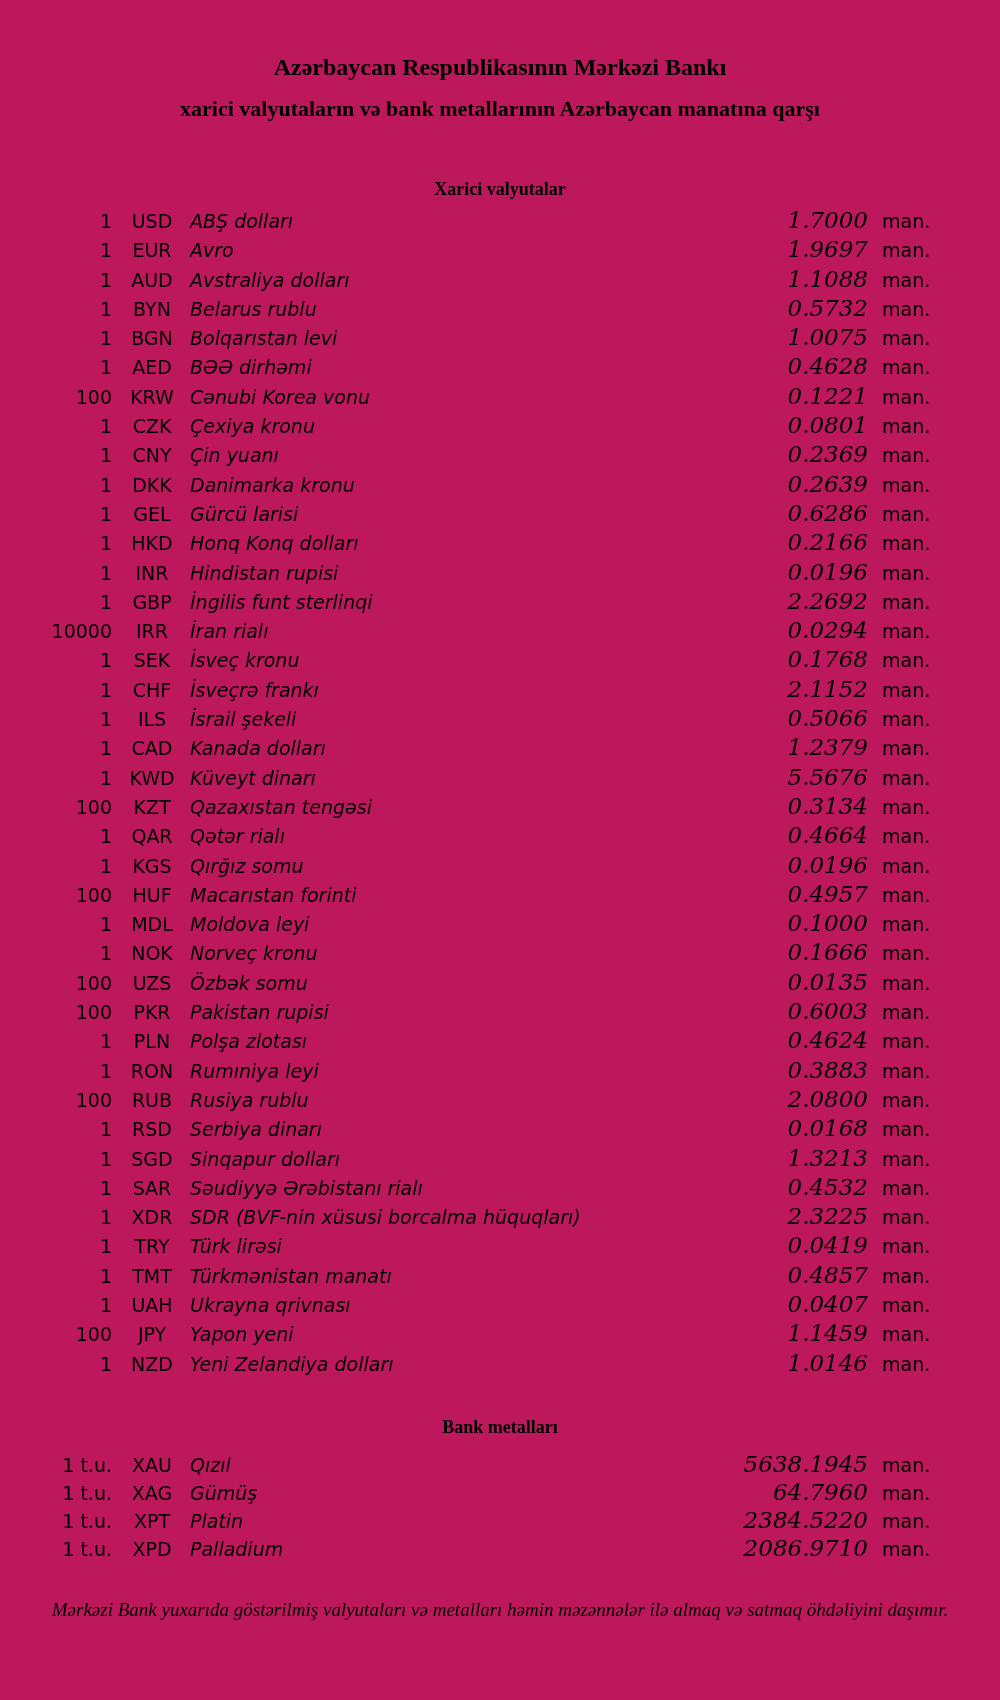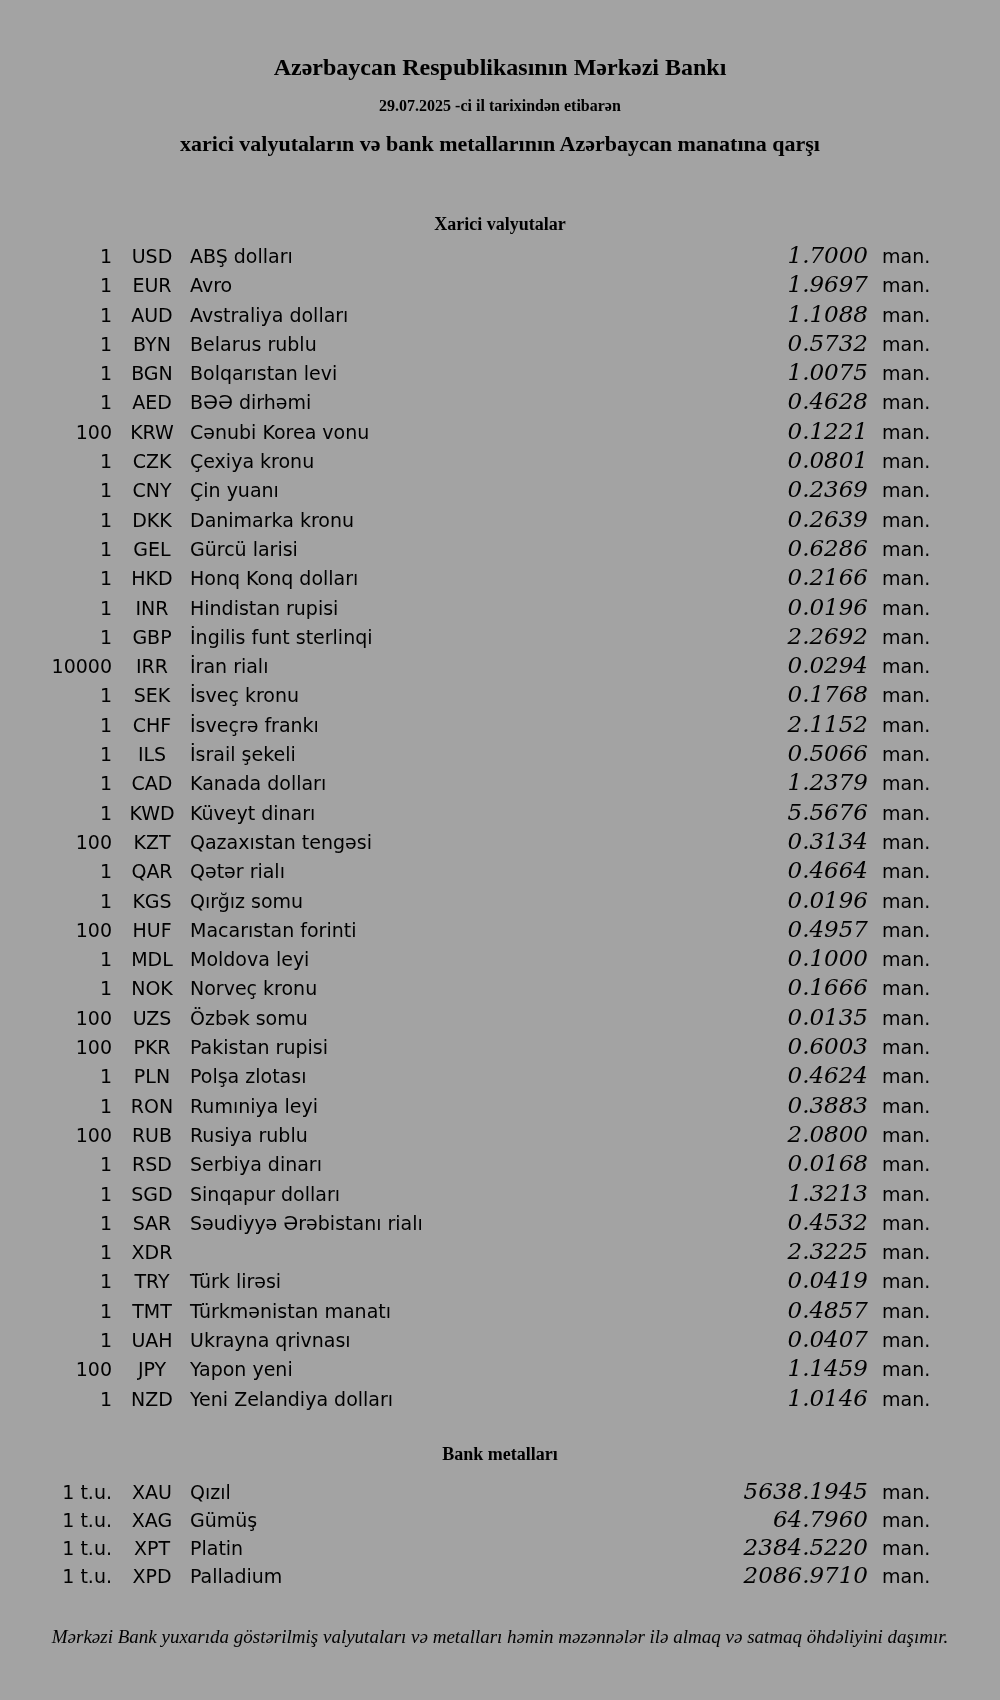--- a/index.html
+++ b/index.html
@@ -1,21 +1,21 @@
 <!DOCTYPE html>
 <html><head>
 <meta charset="utf-8">
 <style>
   html, body { margin: 0; padding: 0; background: #ffffff; }
   .page {
     position: relative;
     width: 1000px;
     height: 1700px;
     margin: 0 auto;
-    background: #a3a3a3;
+    background: #be185d;
     color: #000000;
     font-family: "DejaVu Sans", sans-serif;
     box-sizing: border-box;
     overflow: hidden;
   }
   .doc-header {
     text-align: center;
     padding-top: 54px;
     font-family: "Liberation Serif", serif;
     font-weight: bold;
@@ -25,35 +25,35 @@
   .doc-subtitle{ font-size: 22px; line-height: 21px; margin-top: 18px; }
 
   .section-title {
     text-align: center;
     font-family: "Liberation Serif", serif;
     font-weight: bold;
     font-size: 18px;
     line-height: 20px;
   }
   .section-title.first { margin-top: 60px; margin-bottom: 8px; }
-  .section-title.second { margin-top: 30px; margin-bottom: 14px; }
+  .section-title.second { margin-top: 38px; margin-bottom: 14px; }
 
   .rates-table { width: 100%; }
   .rate-row {
     display: flex;
     align-items: baseline;
     height: 29.3px;
     padding-right: 67px;
     font-size: 19px;
     box-sizing: border-box;
   }
   .metals .rate-row { height: 28px; }
   .qty  { width: 112px; text-align: right; white-space: pre; flex: none; }
   .code { width: 64px; margin-left: 8px; text-align: center; flex: none; }
-  .name { margin-left: 6px; white-space: nowrap; }
+  .name { margin-left: 6px; white-space: nowrap; font-style: italic; }
   .rate {
     margin-left: auto;
     font-family: "DejaVu Serif", serif;
     font-style: italic;
     font-weight: normal;
     font-size: 23px;
     flex: none;
   }
   .unit { width: 51px; margin-left: 14px; flex: none; }
 
@@ -66,21 +66,20 @@
     line-height: 22px;
   }
 </style>
 </head>
 <body>
 
 <div class="page">
 
   <div class="doc-header">
     <div class="doc-title">Azərbaycan Respublikasının Mərkəzi Bankı</div>
-    <div class="doc-date">29.07.2025 -ci il tarixindən etibarən</div>
     <div class="doc-subtitle">xarici valyutaların və bank metallarının Azərbaycan manatına qarşı</div>
   </div>
 
   <div class="section-title first">Xarici valyutalar</div>
 
   <div class="rates-table currencies" id="currency-table">
 
   <div class="rate-row">
         <span class="qty">1</span>
         <span class="code">USD</span>
@@ -315,20 +314,21 @@
       <div class="rate-row">
         <span class="qty">1</span>
         <span class="code">SAR</span>
         <span class="name">Səudiyyə Ərəbistanı rialı</span>
         <span class="rate">0.4532</span>
         <span class="unit">man.</span>
       </div>
       <div class="rate-row">
         <span class="qty">1</span>
         <span class="code">XDR</span>
+        <span class="name">SDR (BVF-nin xüsusi borcalma hüquqları)</span>
         <span class="rate">2.3225</span>
         <span class="unit">man.</span>
       </div>
       <div class="rate-row">
         <span class="qty">1</span>
         <span class="code">TRY</span>
         <span class="name">Türk lirəsi</span>
         <span class="rate">0.0419</span>
         <span class="unit">man.</span>
       </div>

